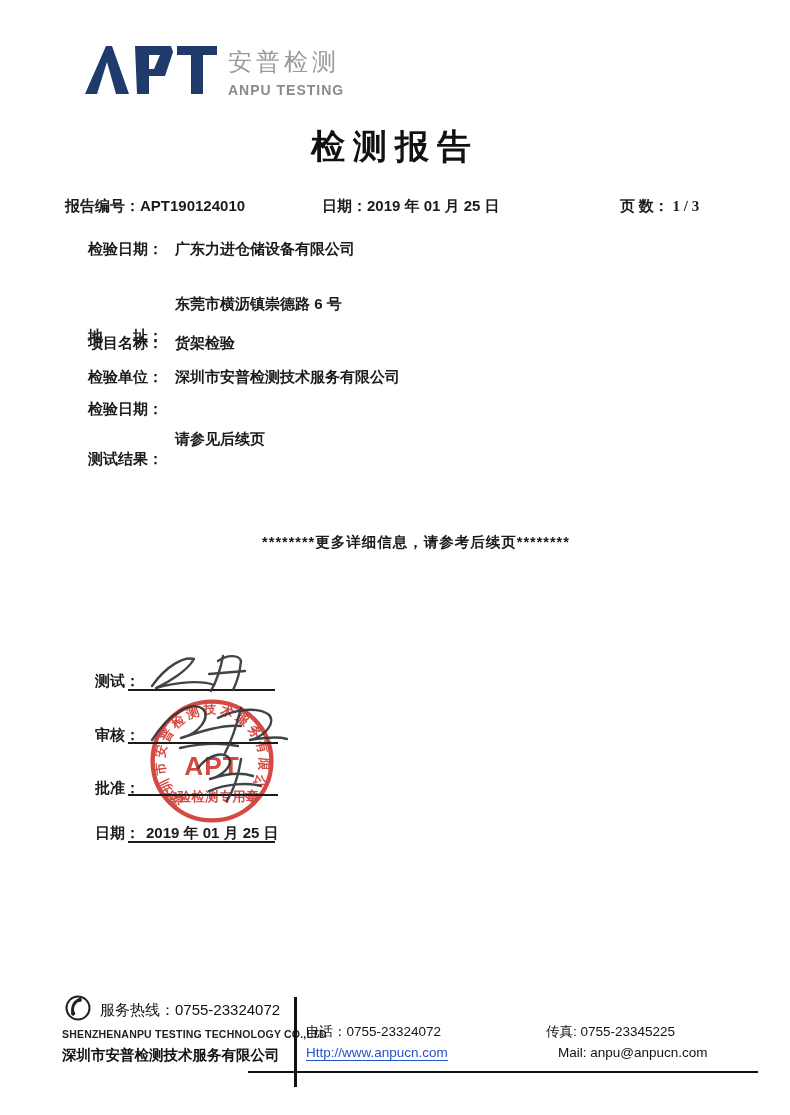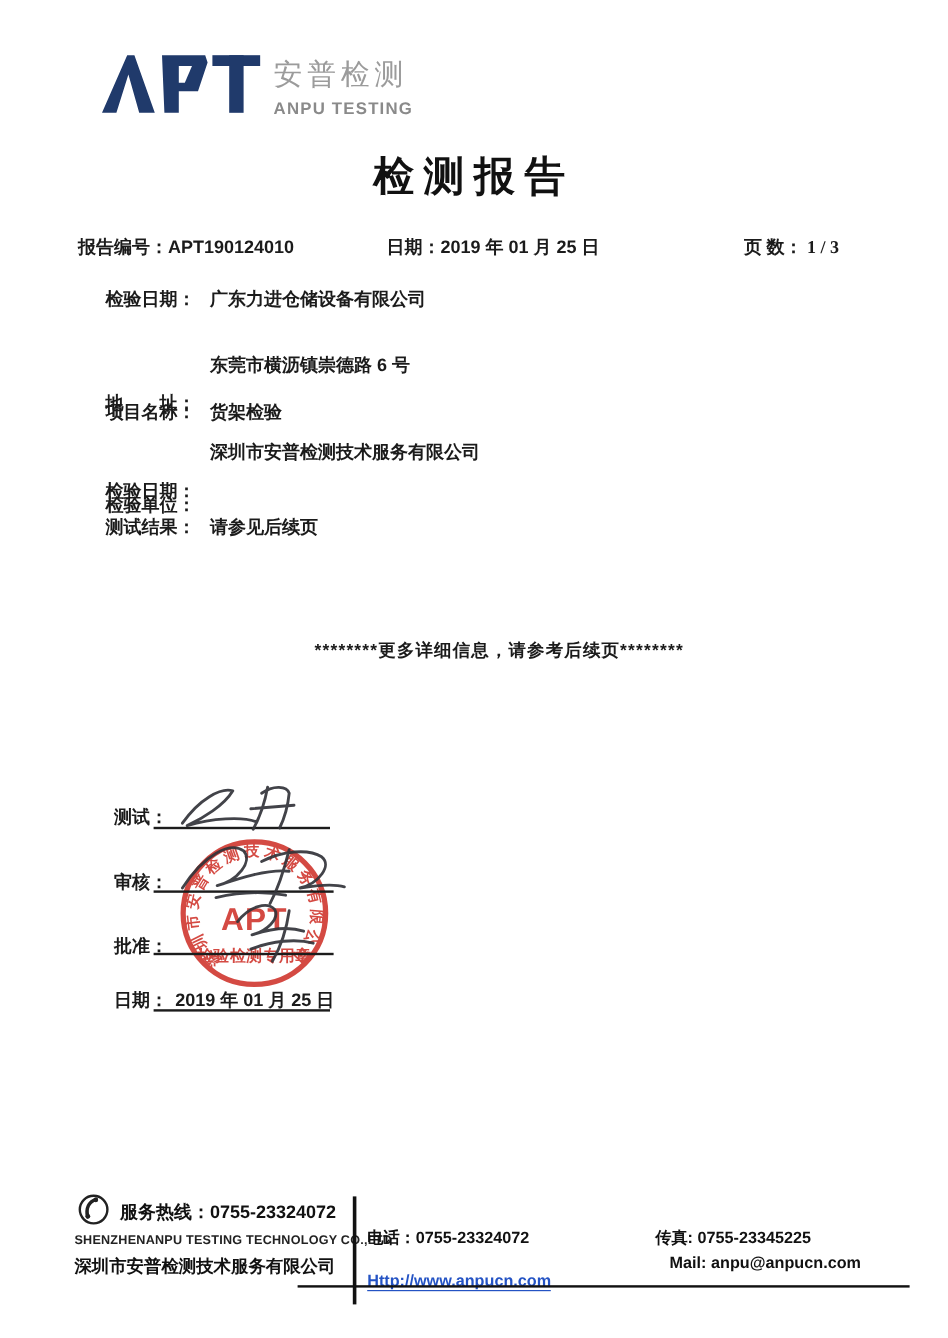--- a/index.html
+++ b/index.html
@@ -26,21 +26,21 @@
   .stars { width:790px; text-align:center; font-size:14.5px; font-weight:bold; letter-spacing:1px;padding-left:42px; }
 
   
   .sigline { border-bottom:2px solid #1c1c1c; z-index:6; }
   .stamp-wrap { z-index:3; mix-blend-mode:multiply; }
   .sig-ink { z-index:8; pointer-events:none; }
 
   
   .f-small { font-size:10.5px; font-weight:bold; letter-spacing:0.2px; color:#222; }
   .f-cn { font-size:14.5px; font-weight:bold; color:#111; }
-  .f-row { font-size:13.5px; font-weight:bold; color:#111; white-space:nowrap; }
+  .f-row { font-size:13.5px; font-weight:normal; color:#111; white-space:nowrap; }
   .f-link { color:#2453c4; border-bottom:1.5px solid #2453c4; }
   .vline { width:3px; background:#111; }
   .hline { height:2px; background:#111; }
 </style>
 </head>
 <body>
 
 <div class="page">
 
   <div class="abs" style="left:85px; top:42px;">
@@ -67,26 +67,26 @@
 
   <div class="abs label" style="left:88px; top:240px;">检验日期：</div>
   <div class="abs value" style="left:175px; top:240px;">广东力进仓储设备有限公司</div>
 
   <div class="abs label" style="left:88px; top:279px;margin-top:48px;">地　　址：</div>
   <div class="abs value" style="left:175px; top:279px;margin-top:16px;">东莞市横沥镇崇德路 6 号</div>
 
   <div class="abs label" style="left:88px; top:334px;">项目名称：</div>
   <div class="abs value" style="left:175px; top:334px;">货架检验</div>
 
-  <div class="abs label" style="left:88px; top:368px;margin-top:44px;">检验单位：</div>
+  <div class="abs label" style="left:88px; top:368px;">检验单位：</div>
   <div class="abs value" style="left:175px; top:368px;">深圳市安普检测技术服务有限公司</div>
 
   <div class="abs label" style="left:88px; top:400px;text-align:center;">检验日期：</div>
 
-  <div class="abs label" style="left:88px; top:430px;">测试结果：</div>
+  <div class="abs label" style="left:88px; top:450px;">测试结果：</div>
   <div class="abs value" style="left:175px; top:430px;">请参见后续页</div>
 
   <div class="abs stars" style="left:0; top:533px;">********更多详细信息，请参考后续页********</div>
 
   <div class="abs label" style="left:95px; top:672px;">测试：</div>
   <div class="abs sigline" style="left:128px; top:660px; width:147px; height:31px;"></div>
 
   <div class="abs label" style="left:95px; top:726px;">审核：</div>
   <div class="abs sigline" style="left:128px; top:712px; width:150px; height:32px;"></div>
 
@@ -145,18 +145,18 @@
     </svg>
   </div>
   <div class="abs f-row" style="left:100px; top:1001px; font-size:15px;"><span>服务热线：</span><span>0755-23324072</span></div>
   <div class="abs f-small" style="left:62px; top:1028px;">SHENZHENANPU TESTING TECHNOLOGY CO.,LTD</div>
   <div class="abs f-cn" style="left:62px; top:1046px;">深圳市安普检测技术服务有限公司</div>
 
   <div class="abs vline" style="left:294px; top:997px; height:90px;"></div>
 
   <div class="abs f-row" style="left:306px; top:1023px;"><span>电话：</span><span>0755-23324072</span></div>
   <div class="abs f-row" style="left:546px; top:1023px;"><span>传真:</span> <span>0755-23345225</span></div>
-  <div class="abs f-row" style="left:306px; top:1045px;margin-top:15px;"><span class="f-link">Http://www.anpucn.com</span></div>
+  <div class="abs f-row" style="left:306px; top:1045px;"><span class="f-link">Http://www.anpucn.com</span></div>
   <div class="abs f-row" style="left:546px; top:1045px;margin-left:12px;"><span>Mail:</span> <span>anpu@anpucn.com</span></div>
 
   <div class="abs hline" style="left:248px; top:1071px; width:510px;"></div>
 
 </div>
 
 </body></html>

